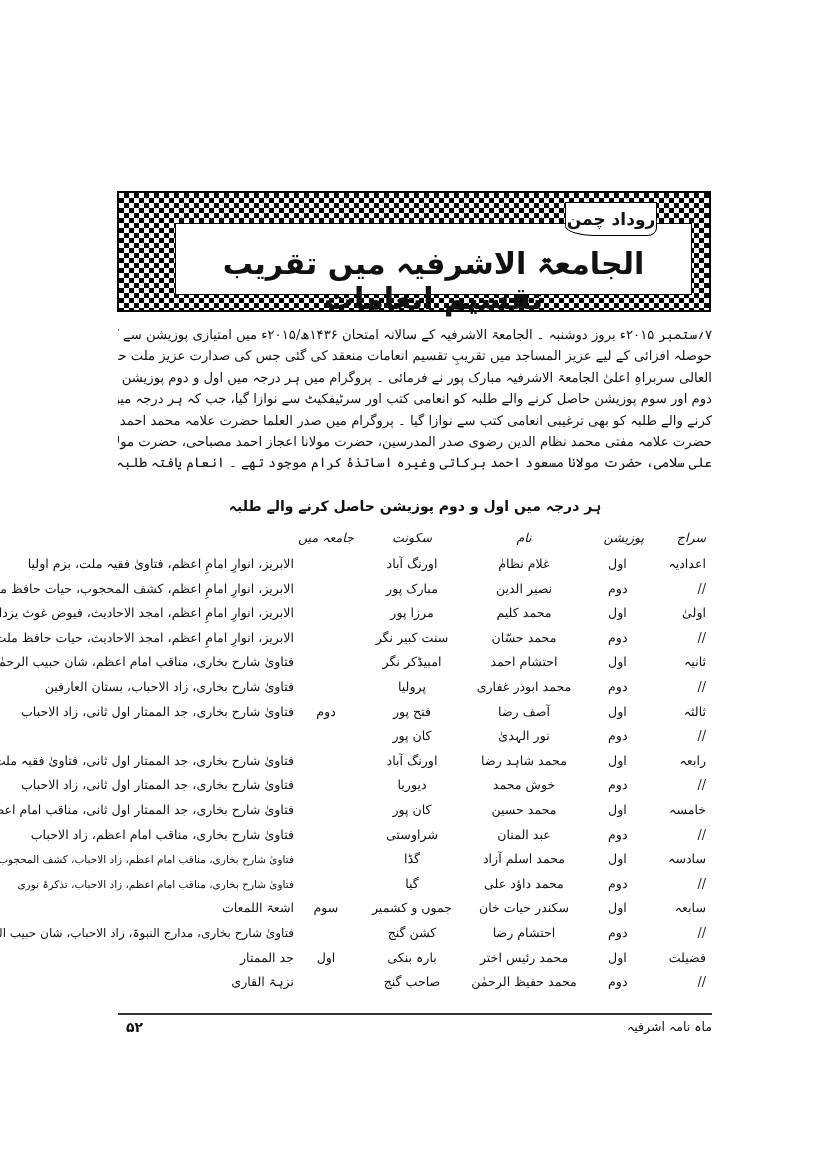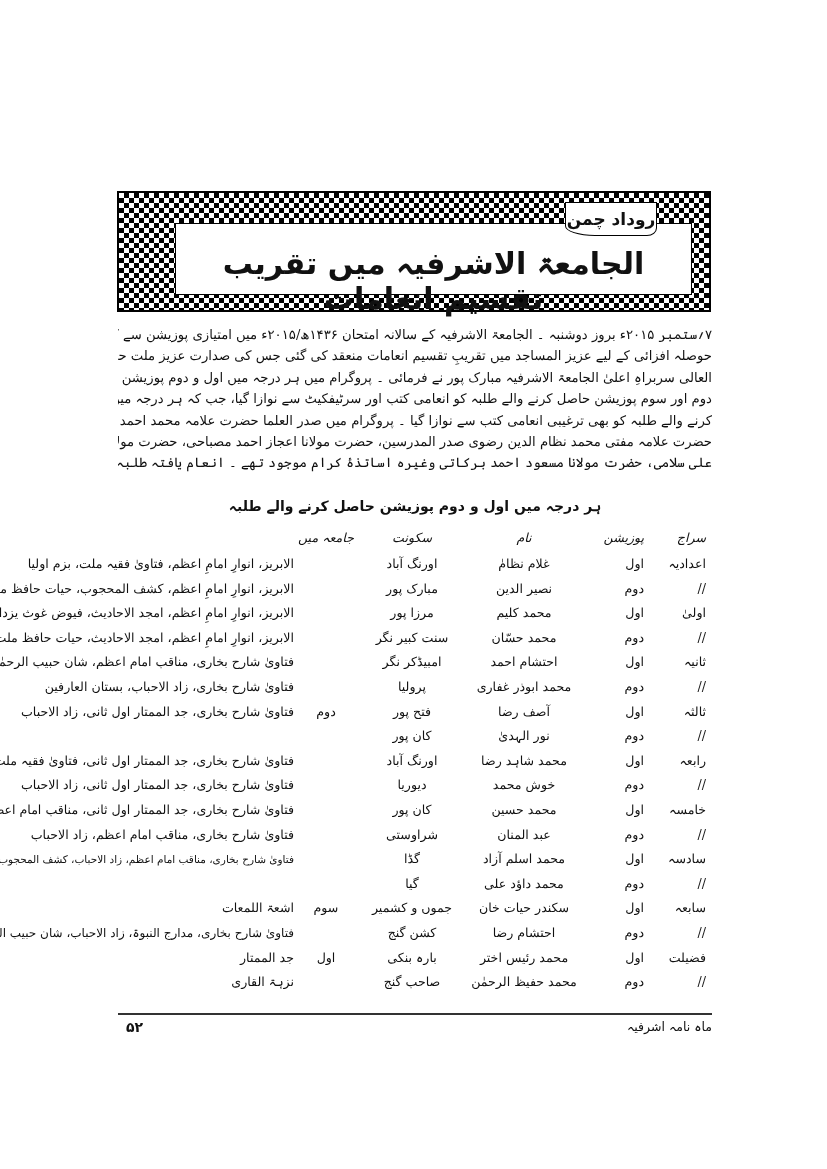--- a/index.html
+++ b/index.html
@@ -50,21 +50,21 @@
     position: absolute; left: 118px; top: 472px; width: 594px; text-align: center;
     direction: rtl; font-family: "DejaVu Sans", sans-serif; font-size: 14px; font-weight: bold;
   }
 
   
   .table { position: absolute; left: 118px; top: 500px; width: 594px; direction: rtl; }
   .row { position: relative; height: 24.6px; font-family: "DejaVu Serif", serif; font-size: 12.6px; }
   .row.head { height: 26px; font-size: 12.6px; }
   .cell { position: absolute; top: 0; white-space: nowrap; line-height: 24px; }
   .c-grade   { right: 6px;   width: 50px; text-align: right; }
-  .c-pos     { right: 68px;  width: 36px; text-align: right; }
+  .c-pos     { right: 68px;  width: 36px; text-align: left; }
   .c-name    { right: 128px; width: 120px; text-align: center; }
   .c-res     { right: 240px; width: 120px; text-align: center; }
   .c-jamia   { right: 356px; width: 60px;  text-align: center; }
   .c-books   { right: 418px; width: 180px; text-align: right; overflow: visible; }
   .row.head .cell { font-style: italic; }
   .small-books { font-size: 10.5px; }
   .tiny-books { font-size: 12px; }
 
   
   .footer-rule {
@@ -213,20 +213,21 @@
       <span class="cell c-res">گڈا</span>
       <span class="cell c-jamia"></span>
       <span class="cell c-books small-books">فتاویٰ شارح بخاری، مناقب امام اعظم، زاد الاحباب، کشف المحجوب</span>
     </div>
     <div class="row">
       <span class="cell c-grade">//</span>
       <span class="cell c-pos">دوم</span>
       <span class="cell c-name">محمد داؤد علی</span>
       <span class="cell c-res">گیا</span>
       <span class="cell c-jamia"></span>
+      <span class="cell c-books small-books">فتاویٰ شارح بخاری، مناقب امام اعظم، زاد الاحباب، تذکرۂ نوری</span>
     </div>
     <div class="row">
       <span class="cell c-grade">سابعہ</span>
       <span class="cell c-pos">اول</span>
       <span class="cell c-name">سکندر حیات خان</span>
       <span class="cell c-res">جموں و کشمیر</span>
       <span class="cell c-jamia">سوم</span>
       <span class="cell c-books">اشعۃ اللمعات</span>
     </div>
     <div class="row">

